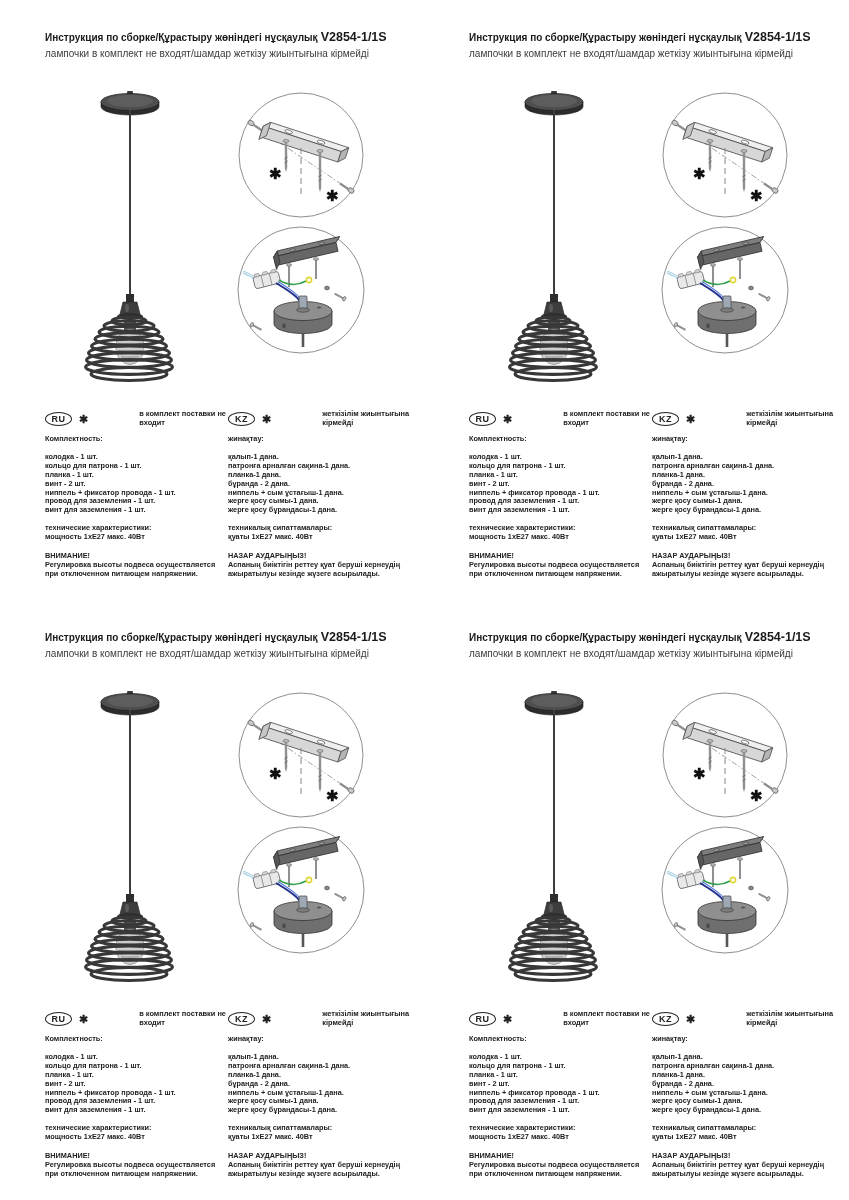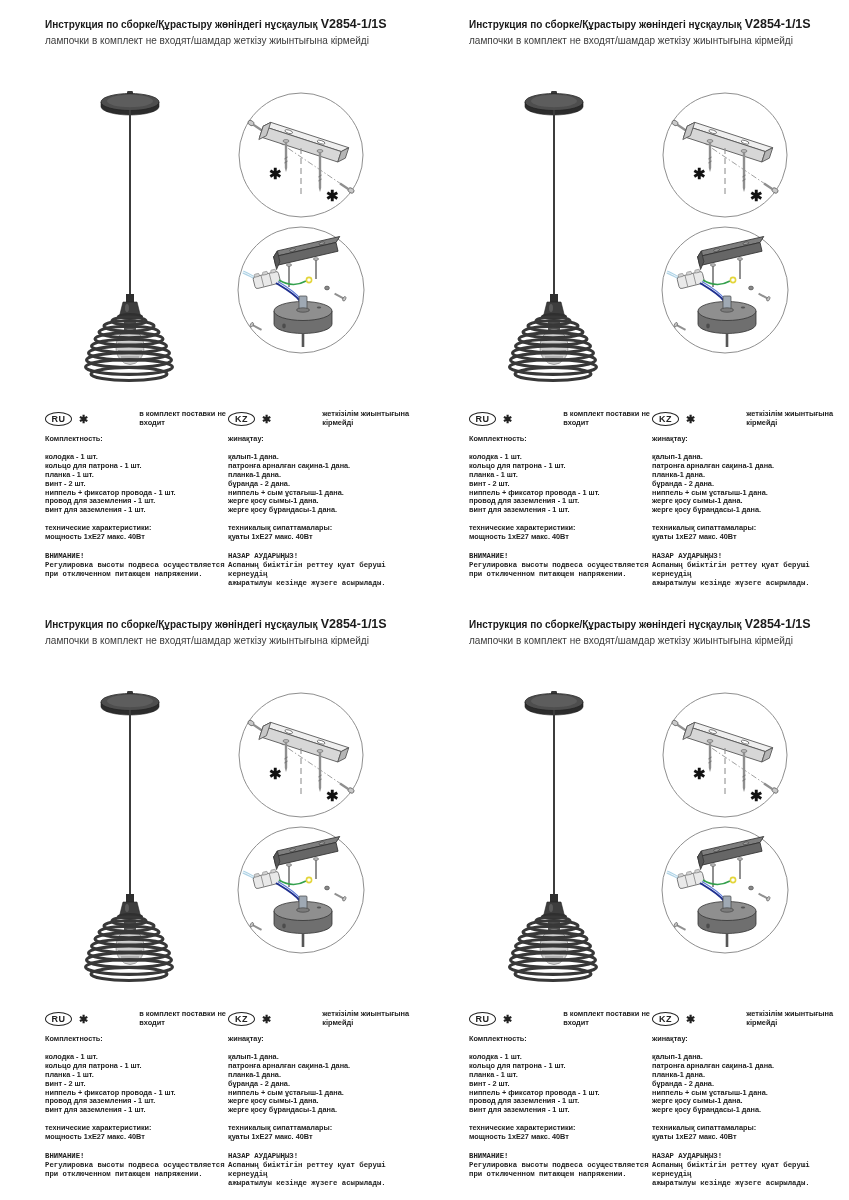--- a/index.html
+++ b/index.html
@@ -12,21 +12,21 @@
   }
   #page-grid {
     display:grid;
     grid-template-columns:424px 425px;
     grid-template-rows:600px 600px;
     width:849px; height:1200px;
   }
   .sheet { position:relative; width:100%; height:100%; overflow:hidden; }
 
   
-  .sheet-header { position:absolute; left:45px; top:17px; width:370px; }
+  .sheet-header { position:absolute; left:45px; top:30px; width:370px; }
   .title-line { white-space:nowrap; font-weight:bold; font-size:10px; letter-spacing:0; }
   .model { font-size:12.5px; margin-left:3px; }
   .subtitle { margin-top:4px; font-size:10px; color:#3c3c3c; white-space:nowrap; }
 
   
   .lamp-fig  { position:absolute; left:78px;  top:85px; }
   .circle1   { position:absolute; left:236px; top:91px; }
   .circle2   { position:absolute; left:234px; top:223px; }
 
   
@@ -39,21 +39,21 @@
     display:inline-block; width:27px; height:14px; line-height:12.5px;
     border:1.4px solid #222; border-radius:50%;
     text-align:center; font-size:9px; font-weight:bold; letter-spacing:0.5px;
     flex:0 0 auto;
   }
   .star { font-size:11px; margin:0 5px 0 7px; line-height:10px; flex:0 0 auto; }
   .note { font-size:7.4px;padding-left:46px; }
   .list-title { margin-bottom:9px; }
   .items div { white-space:nowrap; }
   .specs-block { margin-top:9px; }
-  .warn-block { margin-top:10px;font-family:Liberation Mono, monospace; }
+  .warn-block { margin-top:10px; }
 
   
   .c-outline { fill:#ffffff; stroke:#8f8f8f; stroke-width:1; }
   .ring { fill:none; stroke:#383838; stroke-width:3.1; }
   .diag-star { font-size:15px; font-weight:bold; fill:#111; font-family:"Liberation Sans",sans-serif; }
   .wire-green { stroke:var(--wire-green); }
   .wire-yellow { stroke:var(--wire-yellow); }
   .wire-blue { stroke:var(--wire-blue); }
   .wire-lightblue { stroke:var(--wire-lightblue); }
 </style>

